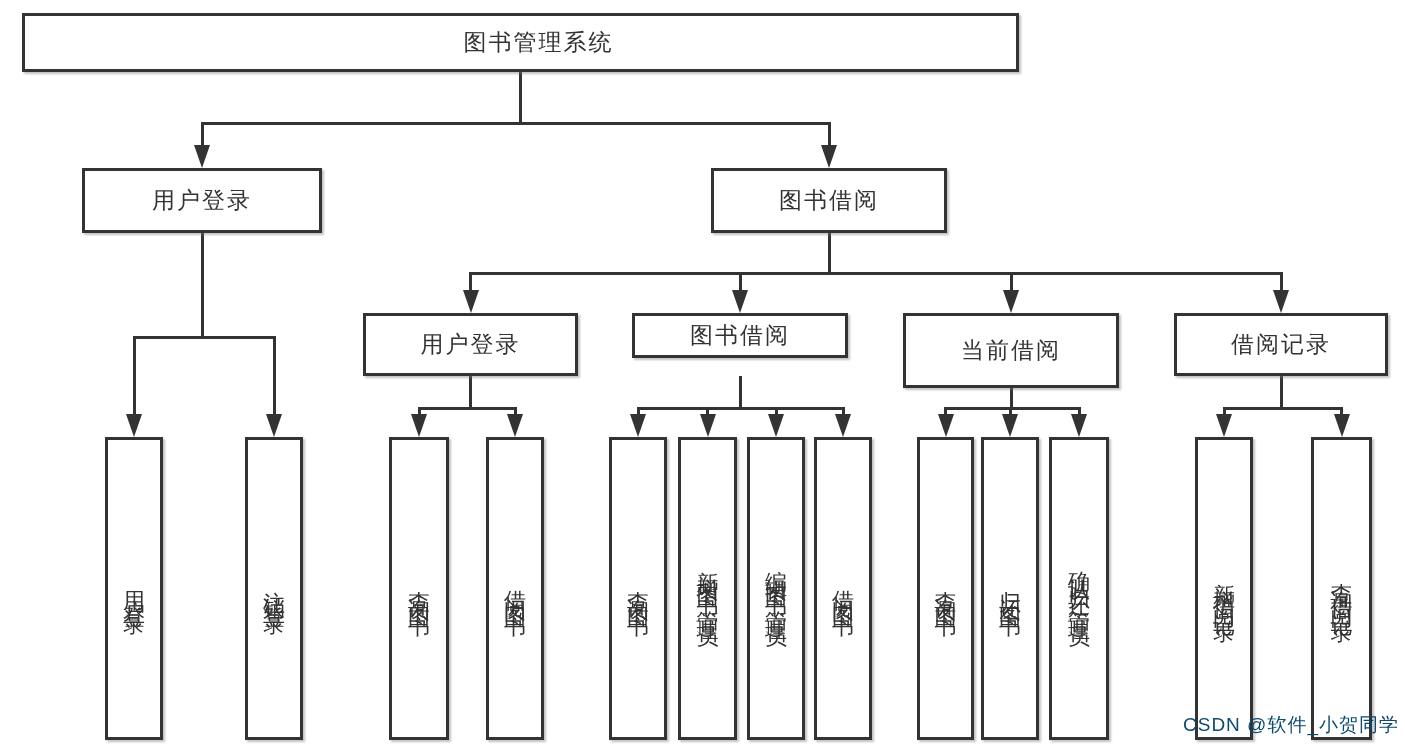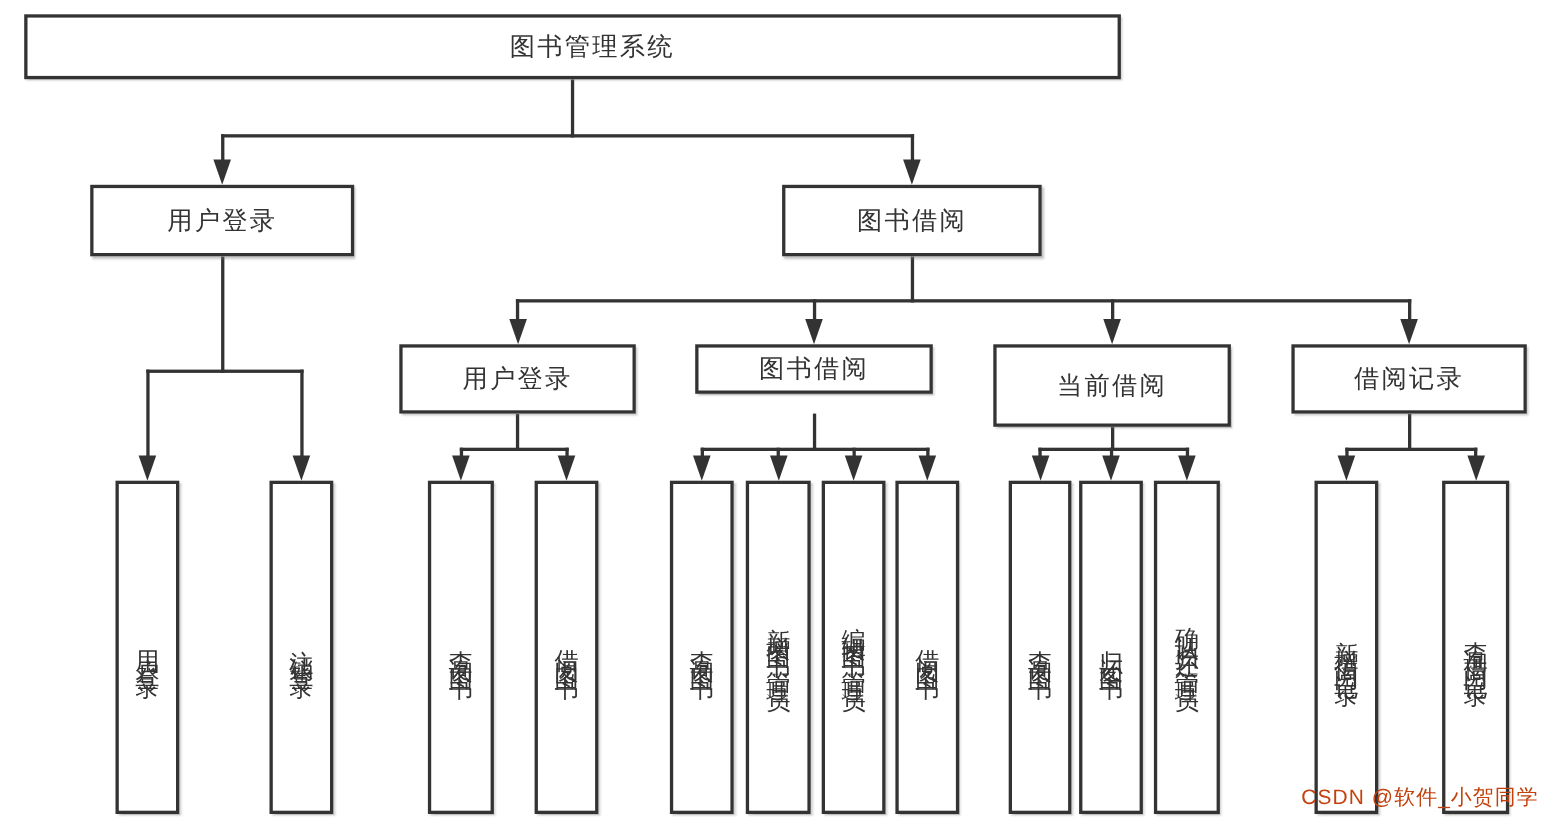--- a/index.html
+++ b/index.html
@@ -52,21 +52,21 @@
     border-left: 8px solid transparent;
     border-right: 8px solid transparent;
     border-top: 23px solid #333333;
     z-index: 1;
   }
   #watermark {
     position: absolute;
     left: 1183px;
     top: 712px;
     font-size: 19px;
-    color: #c2410c;
+    color: #0c4a6e;
     letter-spacing: 1px;
     white-space: nowrap;
     z-index: 3;
     text-align: right;
   }
 </style>
 </head>
 <body>
 
 <div id="canvas">

